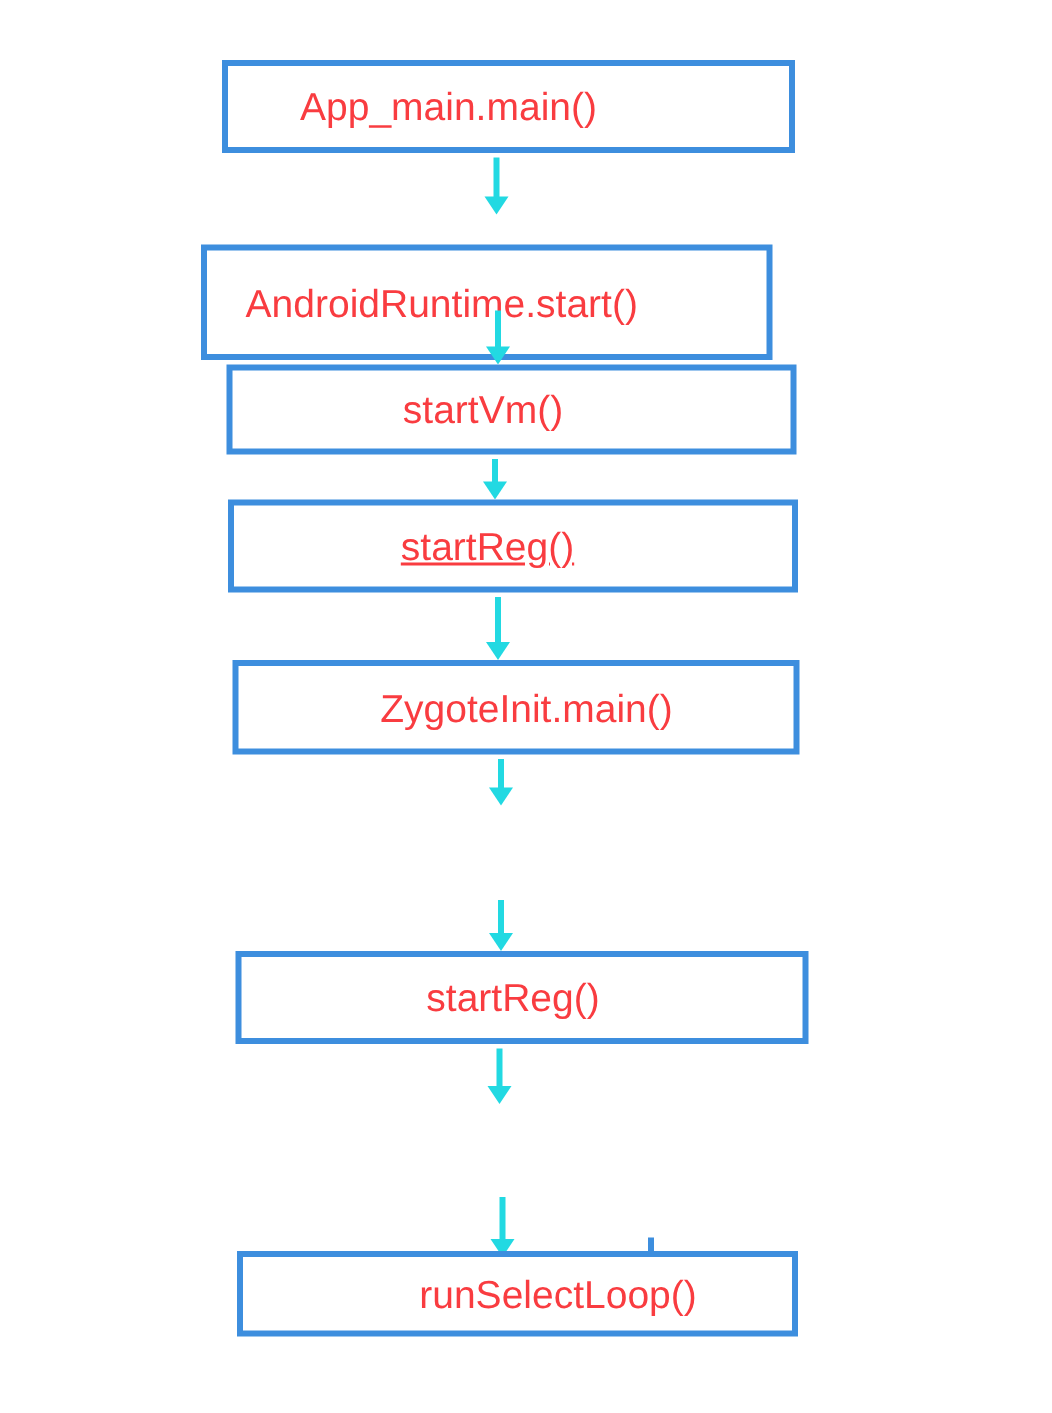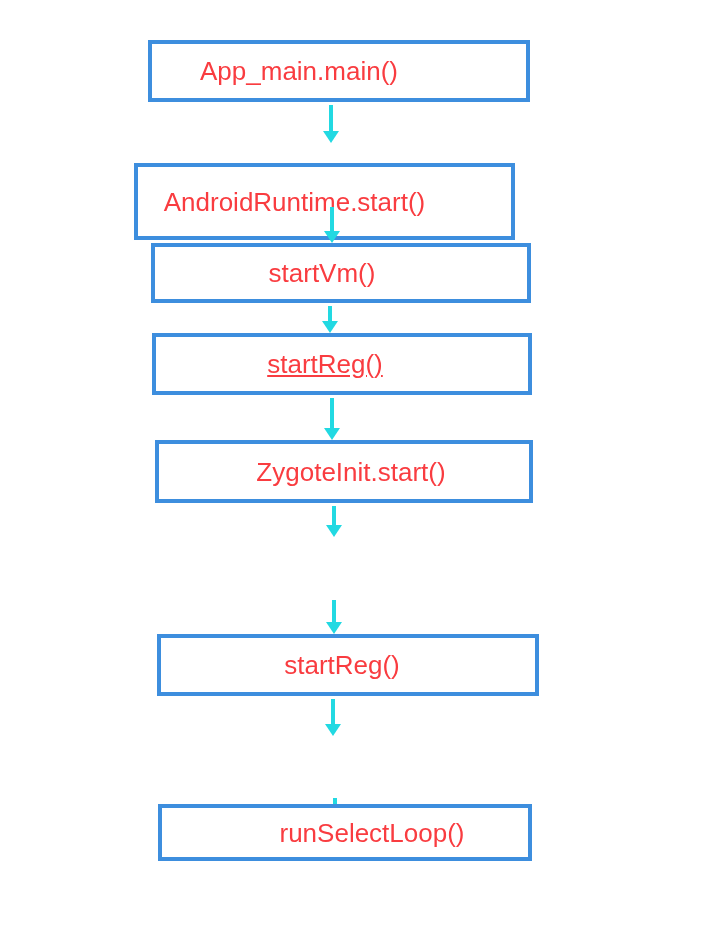--- a/index.html
+++ b/index.html
@@ -97,21 +97,21 @@
   <div class="node" style="left:152px; top:333px; width:380px; height:62px;">
     <span class="label" style="left:-17px;text-decoration:underline;">startReg()</span>
   </div>
 
   <div class="arrow" style="left:324px; top:398px; height:42px;">
     <div class="stem"></div>
     <div class="head"></div>
   </div>
 
   <div class="node" style="left:155px; top:440px; width:378px; height:63px;">
-    <span class="label" style="left:7px;">ZygoteInit.start()</span>
+    <span class="label" style="left:7px;">ZygoteInit.main()</span>
   </div>
 
   <div class="arrow" style="left:326px; top:506px; height:31px;">
     <div class="stem"></div>
     <div class="head"></div>
   </div>
 
 
   <div class="arrow" style="left:326px; top:600px; height:34px;">
     <div class="stem"></div>
@@ -128,17 +128,17 @@
   </div>
 
 
   <div class="arrow" style="left:327px; top:798px; height:40px;">
     <div class="stem"></div>
     <div class="head"></div>
   </div>
 
   <div class="tick"></div>
 
-  <div class="node" style="left:158px; top:804px; width:374px; height:57px;">
+  <div class="node" style="left:158px; top:834px; width:374px; height:57px;">
     <span class="label" style="left:27px;">runSelectLoop()</span>
   </div>
 
 </div>
 
 </body></html>

